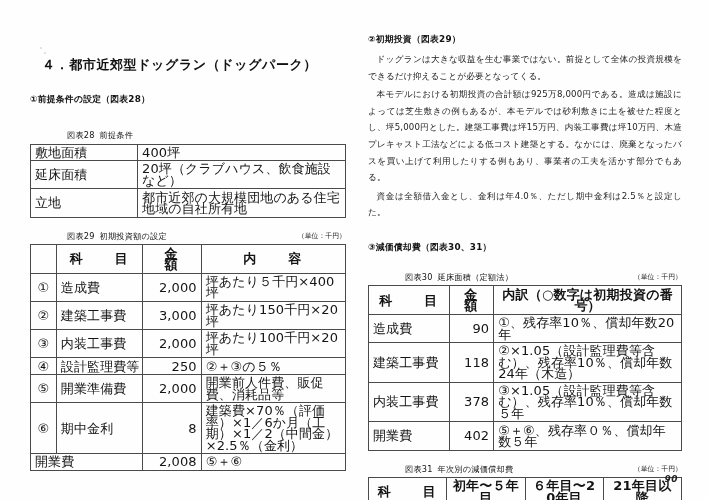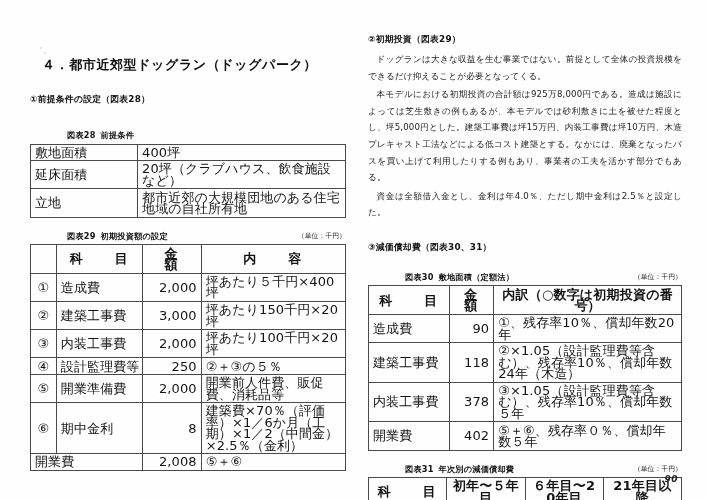--- a/index.html
+++ b/index.html
@@ -72,21 +72,21 @@
   
   .fig-block { margin: 0; }
   .fig-capline {
     display: flex;
     align-items: flex-end;
     justify-content: space-between;
     margin-bottom: 2.5px;
   }
   .fig-caption {
     font-size: 8.2px;
-    font-weight: 700;
+    font-weight: 400;
     letter-spacing: 0.2px;
     color: #111;
     white-space: nowrap;
     padding-left: 37px;
   }
   .fig-caption .cap-no { margin-right: 5px; }
   .fig-unit {
     font-size: 6.9px;
     color: #222;
     white-space: nowrap;
@@ -282,21 +282,21 @@
 
       <div class="spacer-lg"></div>
 
       <div class="section-head">③減価償却費（図表30、31）</div>
 
       <div class="spacer-md"></div>
 
       <div class="fig-block">
         <div class="fig-capline">
           <div class="fig-caption">
-            <span class="cap-no">図表30</span><span>敷地面積（定額法）</span>
+            <span class="cap-no">図表30</span><span>延床面積（定額法）</span>
           </div>
           <div class="fig-unit">（単位：千円）</div>
         </div>
         <table class="doc-table t30">
           <colgroup>
               <col class="k">
               <col class="a">
               <col>
             </colgroup>
           <thead>

